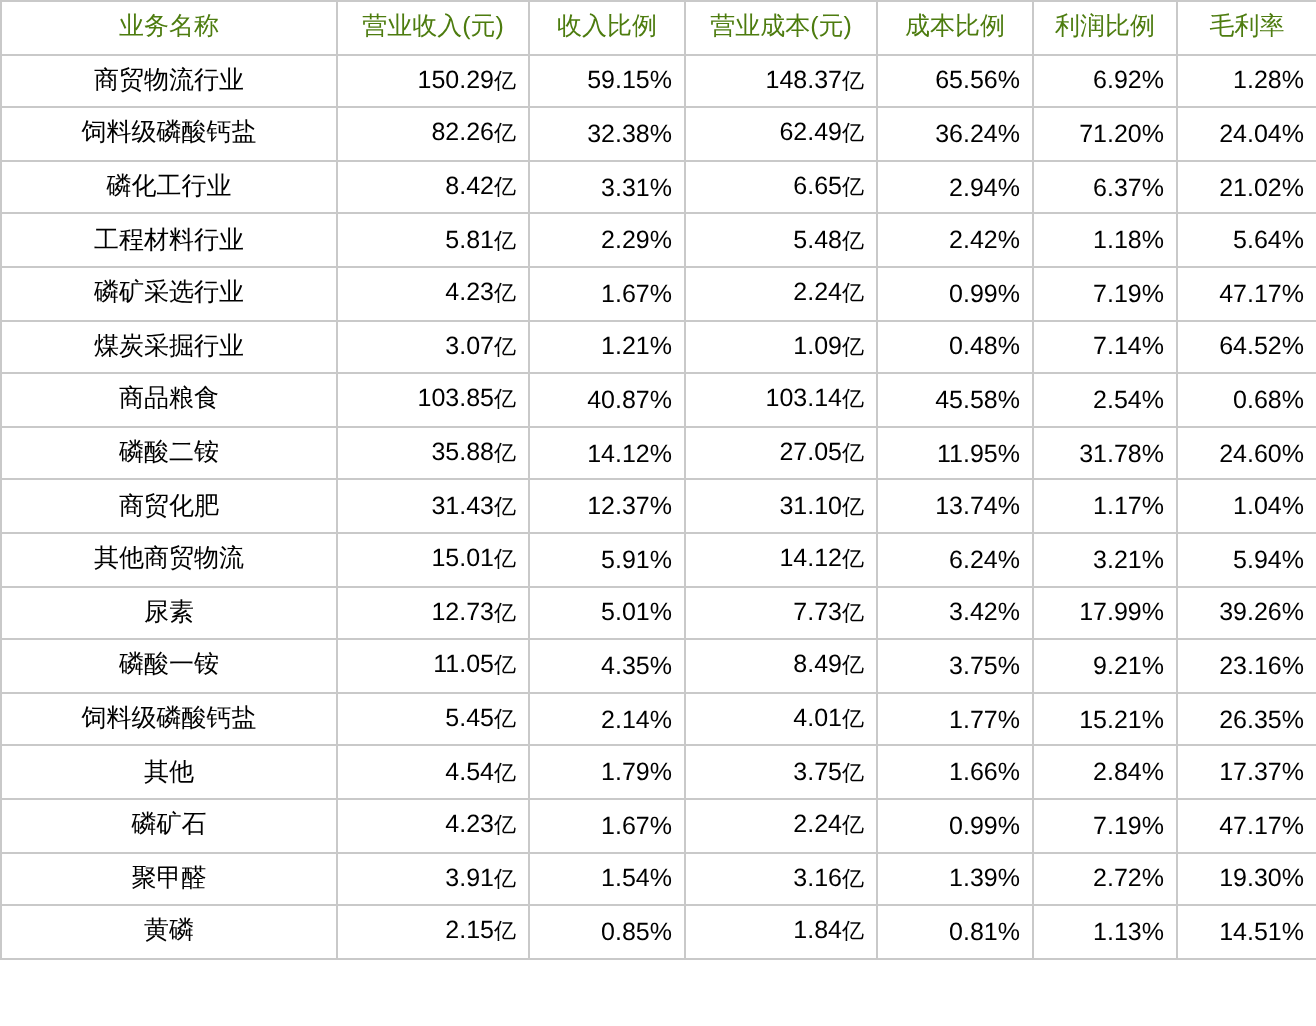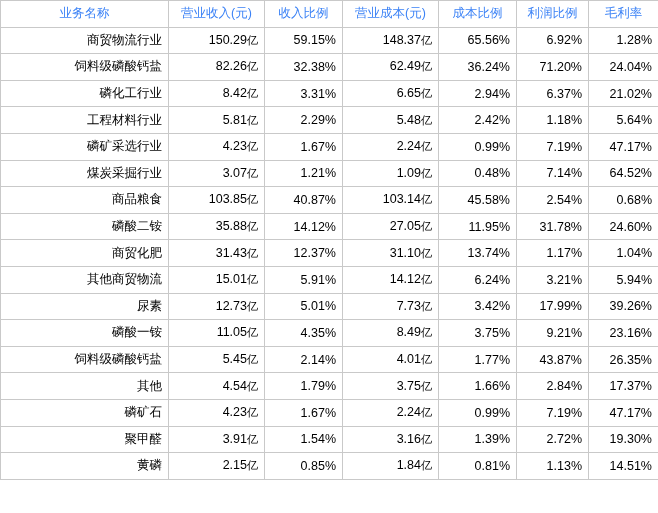--- a/index.html
+++ b/index.html
@@ -25,33 +25,33 @@
     border: 1px solid #c9c9c9;
     height: 25.6px;
     padding: 0 6px;
     white-space: nowrap;
     overflow: hidden;
     font-weight: normal;
   }
   table.fin-table thead th {
     text-align: center;
     background: #ffffff;
-    color: #3b82f6;
+    color: #4d7c0f;
     font-size: 12.5px;
     margin-left: 45px;
   }
   col.c-name   { width: 168px; }
   col.c-rev    { width: 96px; }
   col.c-revp   { width: 78px; }
   col.c-cost   { width: 96px; }
   col.c-costp  { width: 78px; }
   col.c-profp  { width: 72px; }
   col.c-gross  { width: 70px; }
 
-  td.name { text-align: right; }
+  td.name { text-align: center; }
   td.num  { text-align: right; padding-right: 8px; }
   .unit { font-size: 11px; }
   tbody tr td { background: #ffffff; }
 </style>
 </head>
 <body>
 
 <table class="fin-table">
   <colgroup>
     <col class="c-name">
@@ -181,21 +181,21 @@
         <td class="num">3.75%</td>
         <td class="num">9.21%</td>
         <td class="num">23.16%</td>
       </tr>
       <tr>
         <td class="name">饲料级磷酸钙盐</td>
         <td class="num"><span>5.45</span><span class="unit">亿</span></td>
         <td class="num">2.14%</td>
         <td class="num"><span>4.01</span><span class="unit">亿</span></td>
         <td class="num">1.77%</td>
-        <td class="num">43.87%</td>
+        <td class="num">15.21%</td>
         <td class="num">26.35%</td>
       </tr>
       <tr>
         <td class="name">其他</td>
         <td class="num"><span>4.54</span><span class="unit">亿</span></td>
         <td class="num">1.79%</td>
         <td class="num"><span>3.75</span><span class="unit">亿</span></td>
         <td class="num">1.66%</td>
         <td class="num">2.84%</td>
         <td class="num">17.37%</td>

